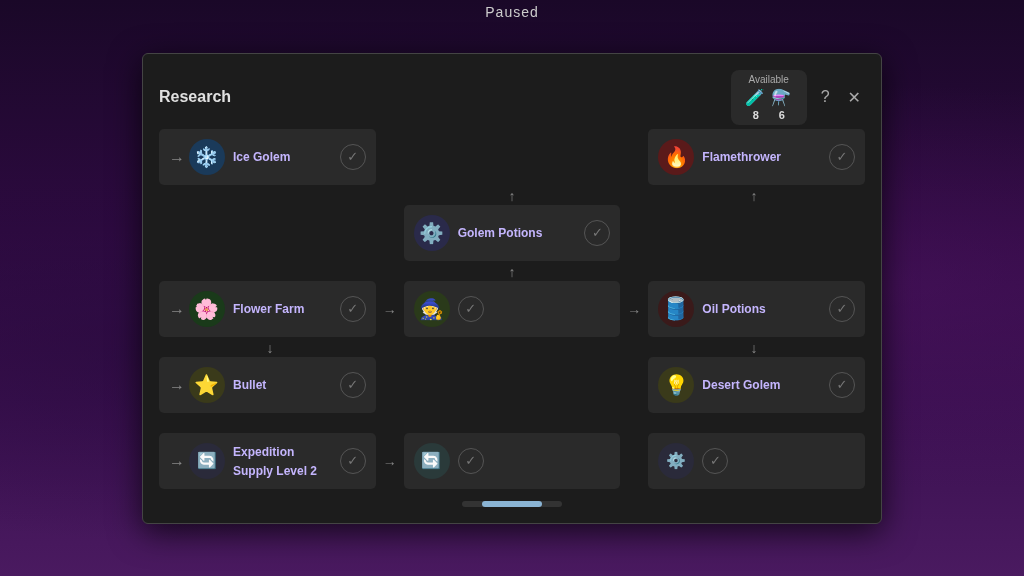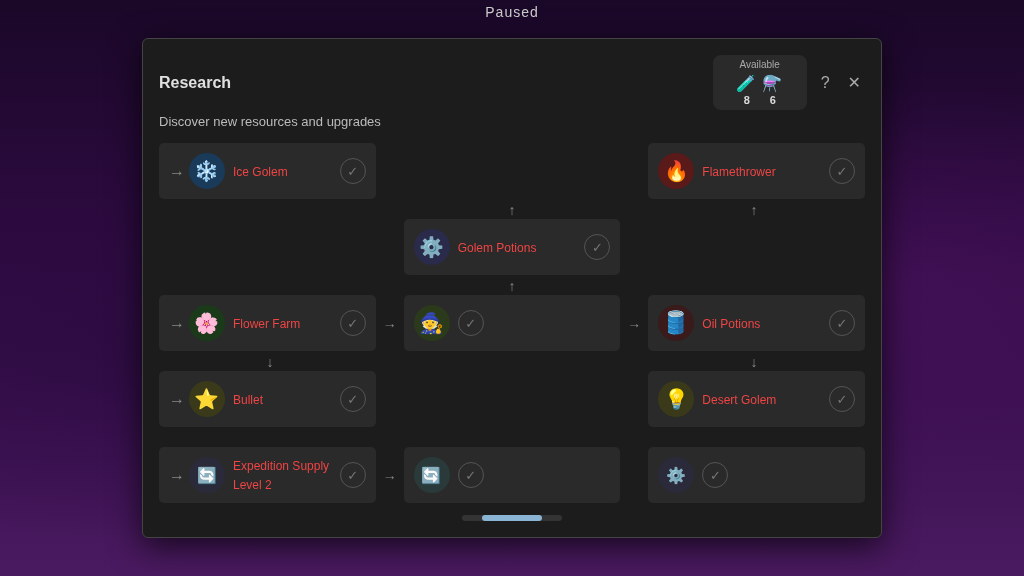--- a/index.html
+++ b/index.html
@@ -88,21 +88,21 @@
       border: none;
       padding: 2px 4px;
     }
 
     .available-section {
       display: flex;
       flex-direction: column;
       align-items: center;
       background: #2a2a2a;
       border-radius: 8px;
-      padding: 4px 25px;
+      padding: 4px 16px;
       min-width: 70px;
     }
     .available-label {
       color: #aaa;
       font-size: 10px;
       margin-bottom: 3px;
     }
     .available-items {
       display: flex;
       gap: 8px;
@@ -162,23 +162,23 @@
       justify-content: center;
       font-size: 20px;
       flex-shrink: 0;
     }
 
     .card-info {
       flex: 1;
     }
 
     .card-name {
-      color: #ef4444;
+      color: #c4b5fd;
       font-size: 12px;
-      font-weight: 400;
+      font-weight: 700;
       line-height: 1.3;
     }
 
     .card-check {
       width: 26px;
       height: 26px;
       border-radius: 50%;
       background: #3a3a3a;
       border: 1px solid #555;
       display: flex;
@@ -294,21 +294,20 @@
               <div class="available-icon" style="font-size:16px; color:#e03030;">⚗️</div>
               <span class="available-count">6</span>
             </div>
           </div>
         </div>
         <button class="help-btn">?</button>
         <button class="close-btn">✕</button>
       </div>
     </div>
 
-    <div class="modal-subtitle">Discover new resources and upgrades</div>
 
     <div class="research-layout">
 
       <div class="row">
         <div class="col-card">
           <div class="research-card">
             <span class="card-arrow-left">→</span>
             <div class="card-icon icon-ice-golem">❄️</div>
             <div class="card-info">
               <span class="card-name">Ice Golem</span>

